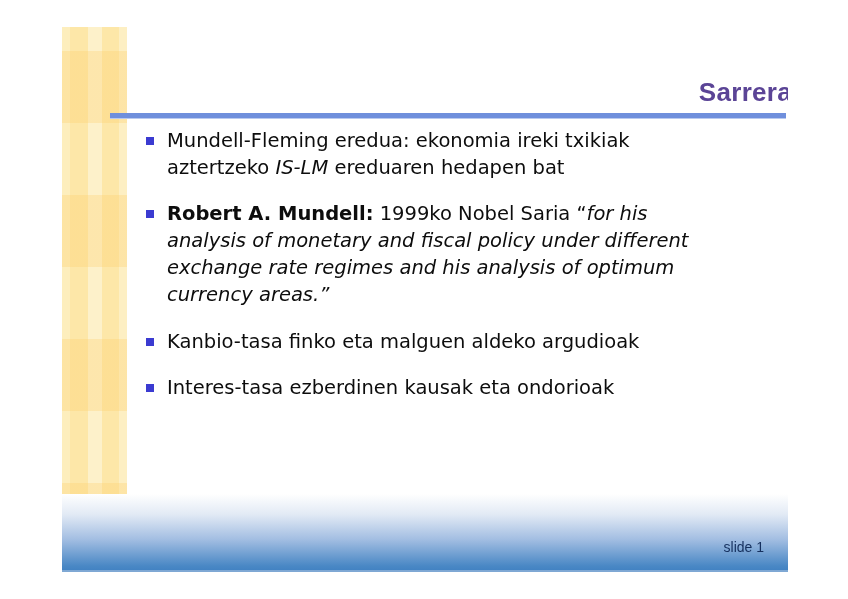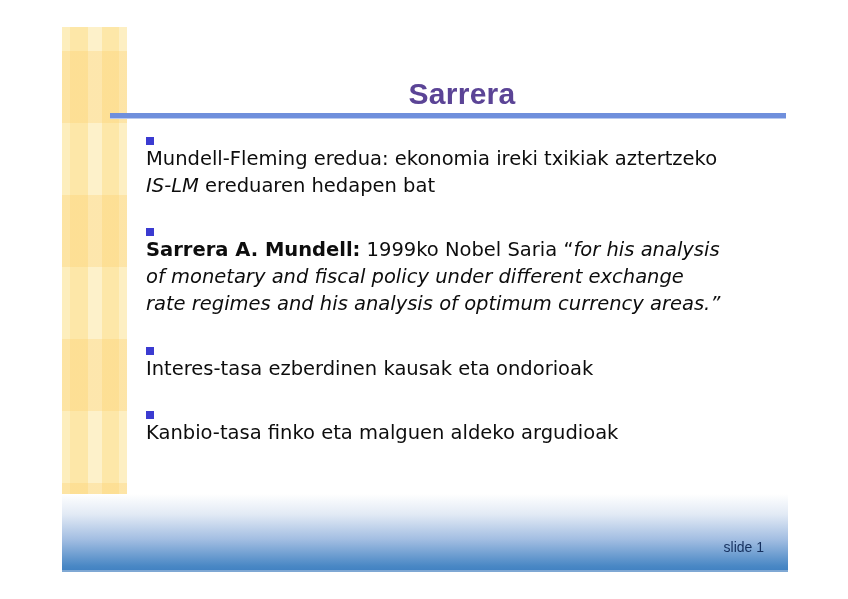--- a/index.html
+++ b/index.html
@@ -59,24 +59,24 @@
         #fde7a8 40px, #fde7a8 57px,
         #fdefc3 57px, #fdefc3 65px);
   }
 
   
   #slide-title {
     position: absolute;
     left: 70px;
     top: 50px;
     width: 660px;
-    text-align: center;
+    text-align: right;
     font-family: "Liberation Sans", sans-serif;
     font-weight: bold;
-    font-size: 30px;
+    font-size: 26px;
     letter-spacing: 0.3px;
     color: #5b4496;
   }
 
   
   #title-rule {
     position: absolute;
     left: 48px;
     top: 86px;
     width: 676px;
@@ -89,21 +89,20 @@
   #bullet-list {
     position: absolute;
     left: 84px;
     top: 100px;
     width: 580px;
   }
   .bullet-row {
     display: flex;
     align-items: flex-start;
     margin-bottom: 15px;
-    flex-direction: column;
   }
   .bullet-marker {
     flex: 0 0 auto;
     width: 8px;
     height: 8px;
     background: #3b3bd1;
     margin-top: 10px;
     margin-right: 13px;
   }
   .bullet-text {
@@ -165,29 +164,29 @@
 
   <div id="title-rule"></div>
 
   <div id="bullet-list">
       <div class="bullet-row row-tight">
         <span class="bullet-marker"></span>
         <div class="bullet-text"><span>Mundell-Fleming eredua:  ekonomia ireki txikiak aztertzeko </span><span class="it">IS-LM</span><span>  ereduaren hedapen bat</span></div>
       </div>
       <div class="bullet-row row-quote">
         <span class="bullet-marker"></span>
-        <div class="bullet-text"><span class="bd">Sarrera A. Mundell:</span><span> 1999ko Nobel Saria “</span><span class="it">for his analysis of monetary and fiscal policy under different exchange rate regimes and his analysis of optimum currency areas.”</span></div>
+        <div class="bullet-text"><span class="bd">Robert A. Mundell:</span><span> 1999ko Nobel Saria “</span><span class="it">for his analysis of monetary and fiscal policy under different exchange rate regimes and his analysis of optimum currency areas.”</span></div>
+      </div>
+      <div class="bullet-row row-tight">
+        <span class="bullet-marker"></span>
+        <div class="bullet-text"><span>Kanbio-tasa finko eta malguen aldeko argudioak</span></div>
       </div>
       <div class="bullet-row row-tight">
         <span class="bullet-marker"></span>
         <div class="bullet-text"><span>Interes-tasa ezberdinen kausak eta ondorioak</span></div>
-      </div>
-      <div class="bullet-row row-tight">
-        <span class="bullet-marker"></span>
-        <div class="bullet-text"><span>Kanbio-tasa finko eta malguen aldeko argudioak</span></div>
       </div>
     </div>
 
   <div id="footer-band">
     <div id="slide-number">slide 1</div>
     <div id="footer-underline"></div>
   </div>
 
 </div>
 

